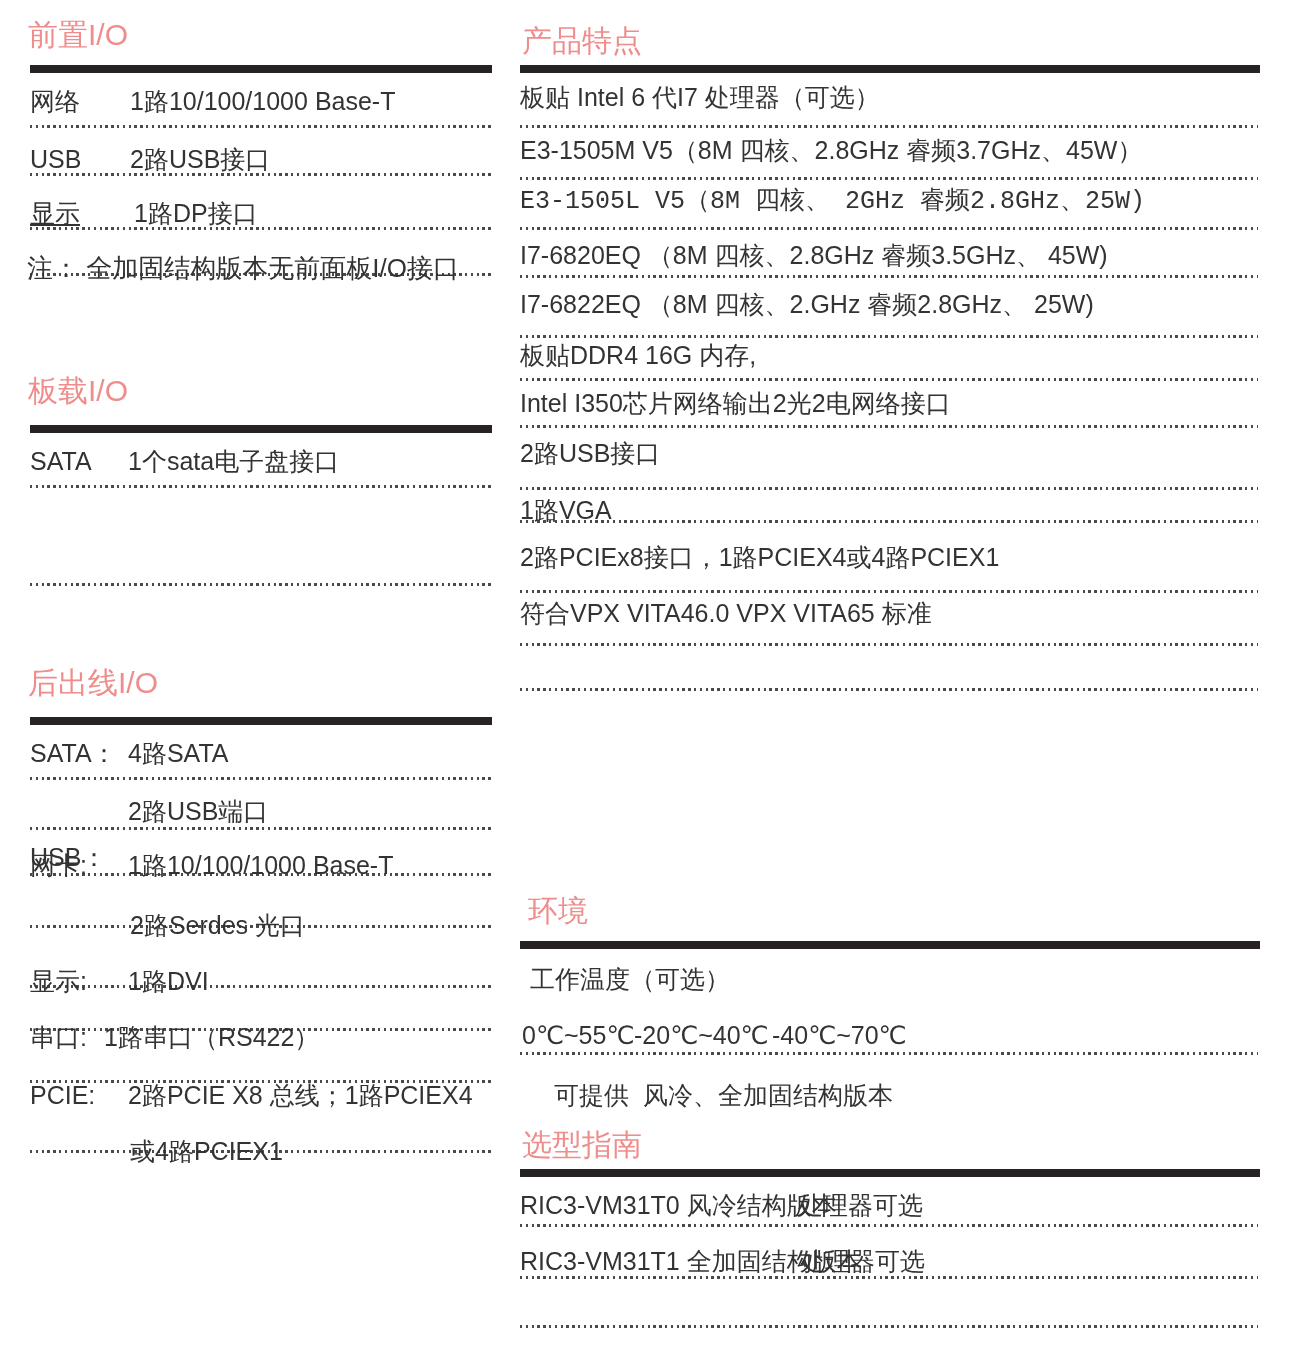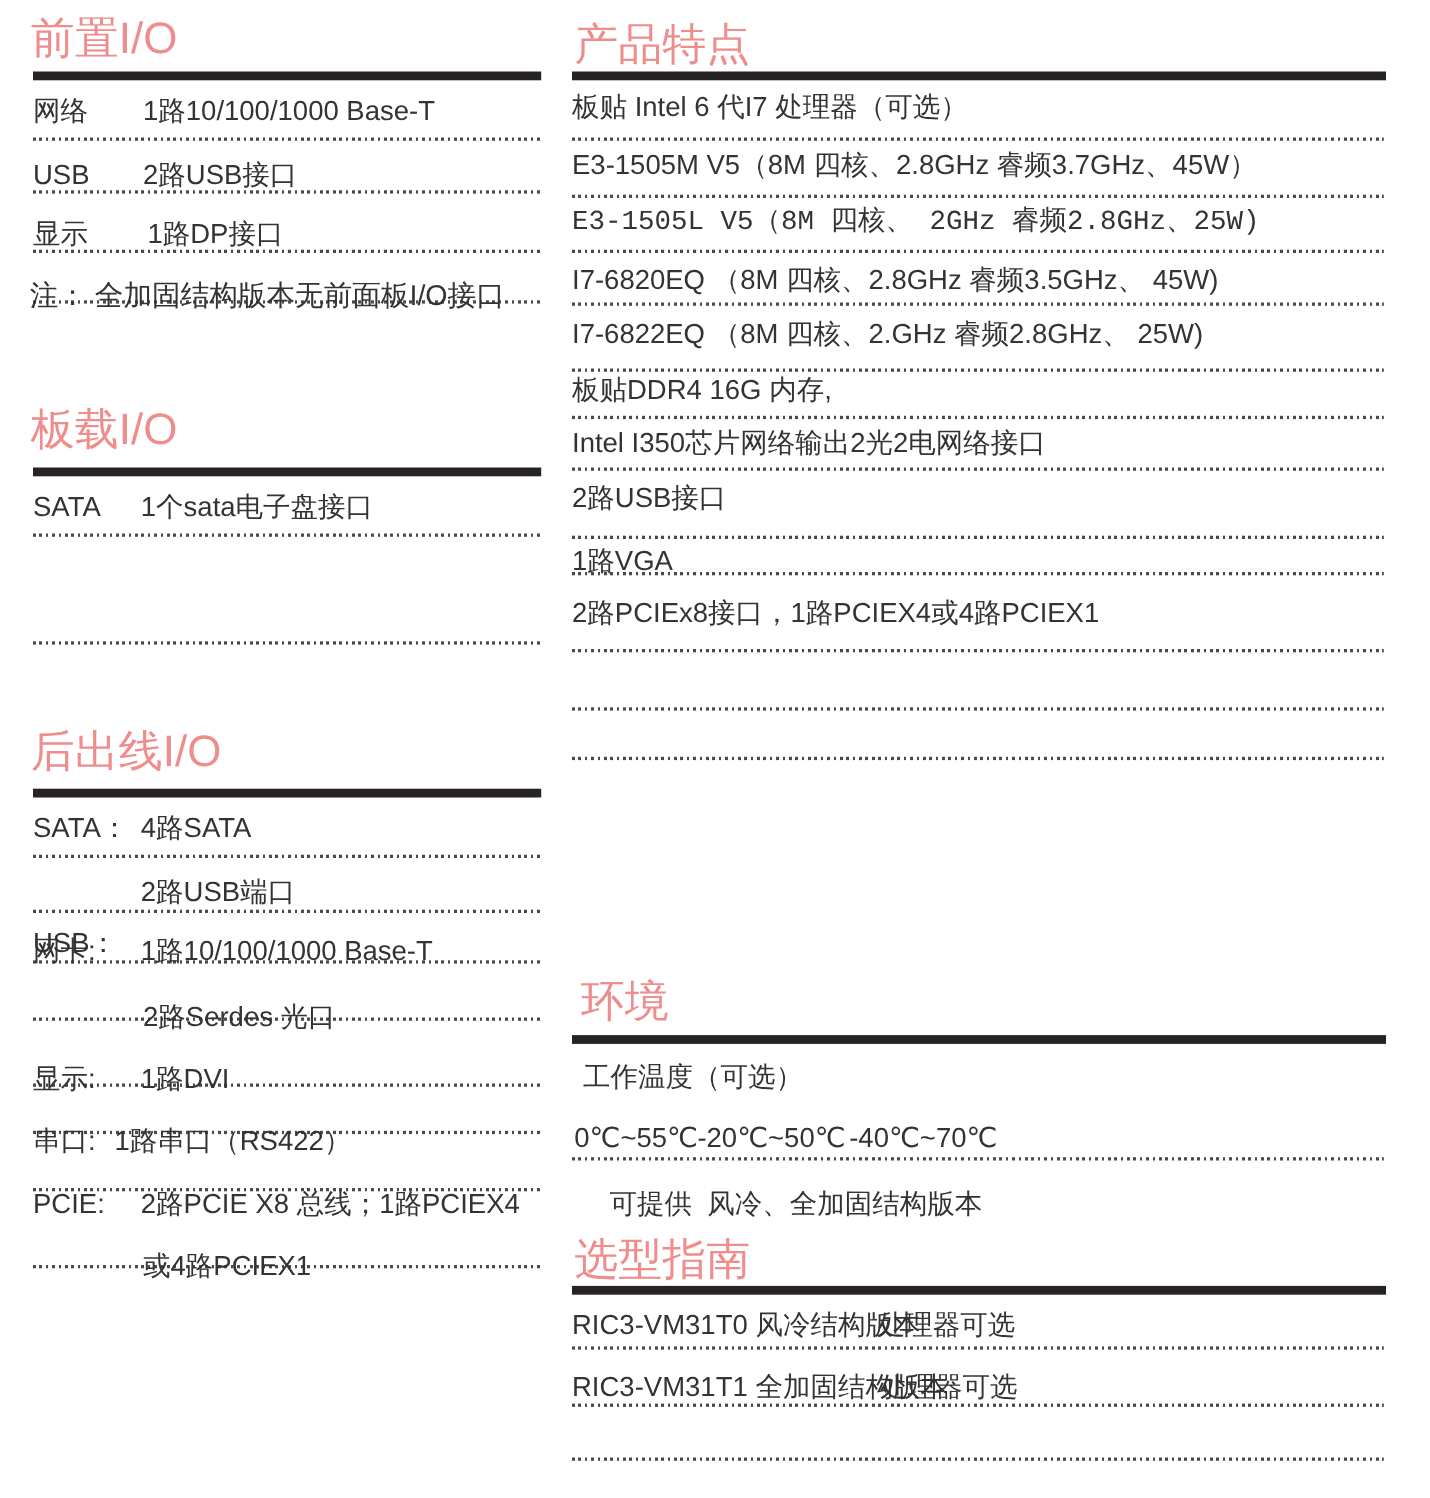--- a/index.html
+++ b/index.html
@@ -1,21 +1,21 @@
 <!DOCTYPE html>
 <html><head>
 <meta charset="utf-8">
 <style>
   html,body { margin:0; padding:0; background:#ffffff; }
   .page {
     position:relative; width:1300px; height:1362px; background:#ffffff;
     font-family:"Liberation Sans","DejaVu Sans",sans-serif; overflow:hidden;
   }
   .h {
-    position:absolute; font-size:40px; line-height:34px; color:#ef8c8c;
+    position:absolute; font-size:30px; line-height:34px; color:#ef8c8c;
     font-weight:500; white-space:pre; z-index:2;text-align:center;
   }
   .t {
     position:absolute; font-size:25px; line-height:27px; color:#333333;
     white-space:pre; z-index:2;
   }
   .t.note { font-size:26px; }
   .rule { position:absolute; height:8px; background:#272324; z-index:2; }
   .rule.l { left:30px; width:462px; }
   .rule.r { left:520px; width:740px; }
@@ -36,21 +36,21 @@
   <div class="rule l" style="top:65px;"></div>
 
   <span class="t" style="left:30px;  top:88px;">网络</span>
   <span class="t" style="left:130px; top:88px;">1路10/100/1000 Base-T</span>
   <div class="dots l" style="top:125px;"></div>
 
   <span class="t" style="left:30px;  top:146px;">USB</span>
   <span class="t" style="left:130px; top:146px;">2路USB接口</span>
   <div class="dots l" style="top:173px;"></div>
 
-  <span class="t" style="left:30px;  top:200px;">显示</span>
+  <span class="t" style="left:30px;  top:200px;text-decoration:underline;">显示</span>
   <span class="t" style="left:134px; top:200px;">1路DP接口</span>
   <div class="dots l" style="top:227px;"></div>
 
   <span class="t note" style="left:27px; top:255px;">注： 全加固结构版本无前面板I/O接口</span>
   <div class="dots l" style="top:273px;"></div>
 
   <div class="h" style="left:28px; top:374px;">板载I/O</div>
   <div class="rule l" style="top:425px;"></div>
 
   <span class="t" style="left:30px;  top:448px;">SATA</span>
@@ -107,29 +107,30 @@
   <span class="t" style="left:520px; top:342px;">板贴DDR4 16G 内存,</span>
   <div class="dots r" style="top:378px;"></div>
   <span class="t" style="left:520px; top:390px;">Intel I350芯片网络输出2光2电网络接口</span>
   <div class="dots r" style="top:425px;"></div>
   <span class="t" style="left:520px; top:440px;">2路USB接口</span>
   <div class="dots r" style="top:487px;"></div>
   <span class="t" style="left:520px; top:497px;">1路VGA</span>
   <div class="dots r" style="top:520px;"></div>
   <span class="t" style="left:520px; top:544px;">2路PCIEx8接口，1路PCIEX4或4路PCIEX1</span>
   <div class="dots r" style="top:590px;"></div>
+  <span class="t" style="left:520px; top:600px;">符合VPX VITA46.0 VPX VITA65 标准</span>
   <div class="dots r" style="top:643px;"></div>
   <div class="dots r" style="top:688px;"></div>
 
   <div class="h" style="left:528px; top:894px;">环境</div>
   <div class="rule r" style="top:941px;"></div>
 
   <span class="t" style="left:530px; top:966px;">工作温度（可选）</span>
   <span class="t" style="left:522px; top:1022px;">0℃~55℃</span>
-  <span class="t" style="left:634px; top:1022px;">-20℃~50℃</span>
+  <span class="t" style="left:634px; top:1022px;">-20℃~40℃</span>
   <span class="t" style="left:772px; top:1022px;">-40℃~70℃</span>
   <div class="dots r" style="top:1052px;"></div>
   <span class="t" style="left:554px; top:1082px;">可提供  风冷、全加固结构版本</span>
 
   <div class="h" style="left:522px; top:1128px;">选型指南</div>
   <div class="rule r" style="top:1169px;"></div>
 
   <span class="t" style="left:520px; top:1192px;">RIC3-VM31T0 风冷结构版本</span>
   <span class="t" style="left:798px; top:1192px;">处理器可选</span>
   <div class="dots r" style="top:1224px;"></div>

